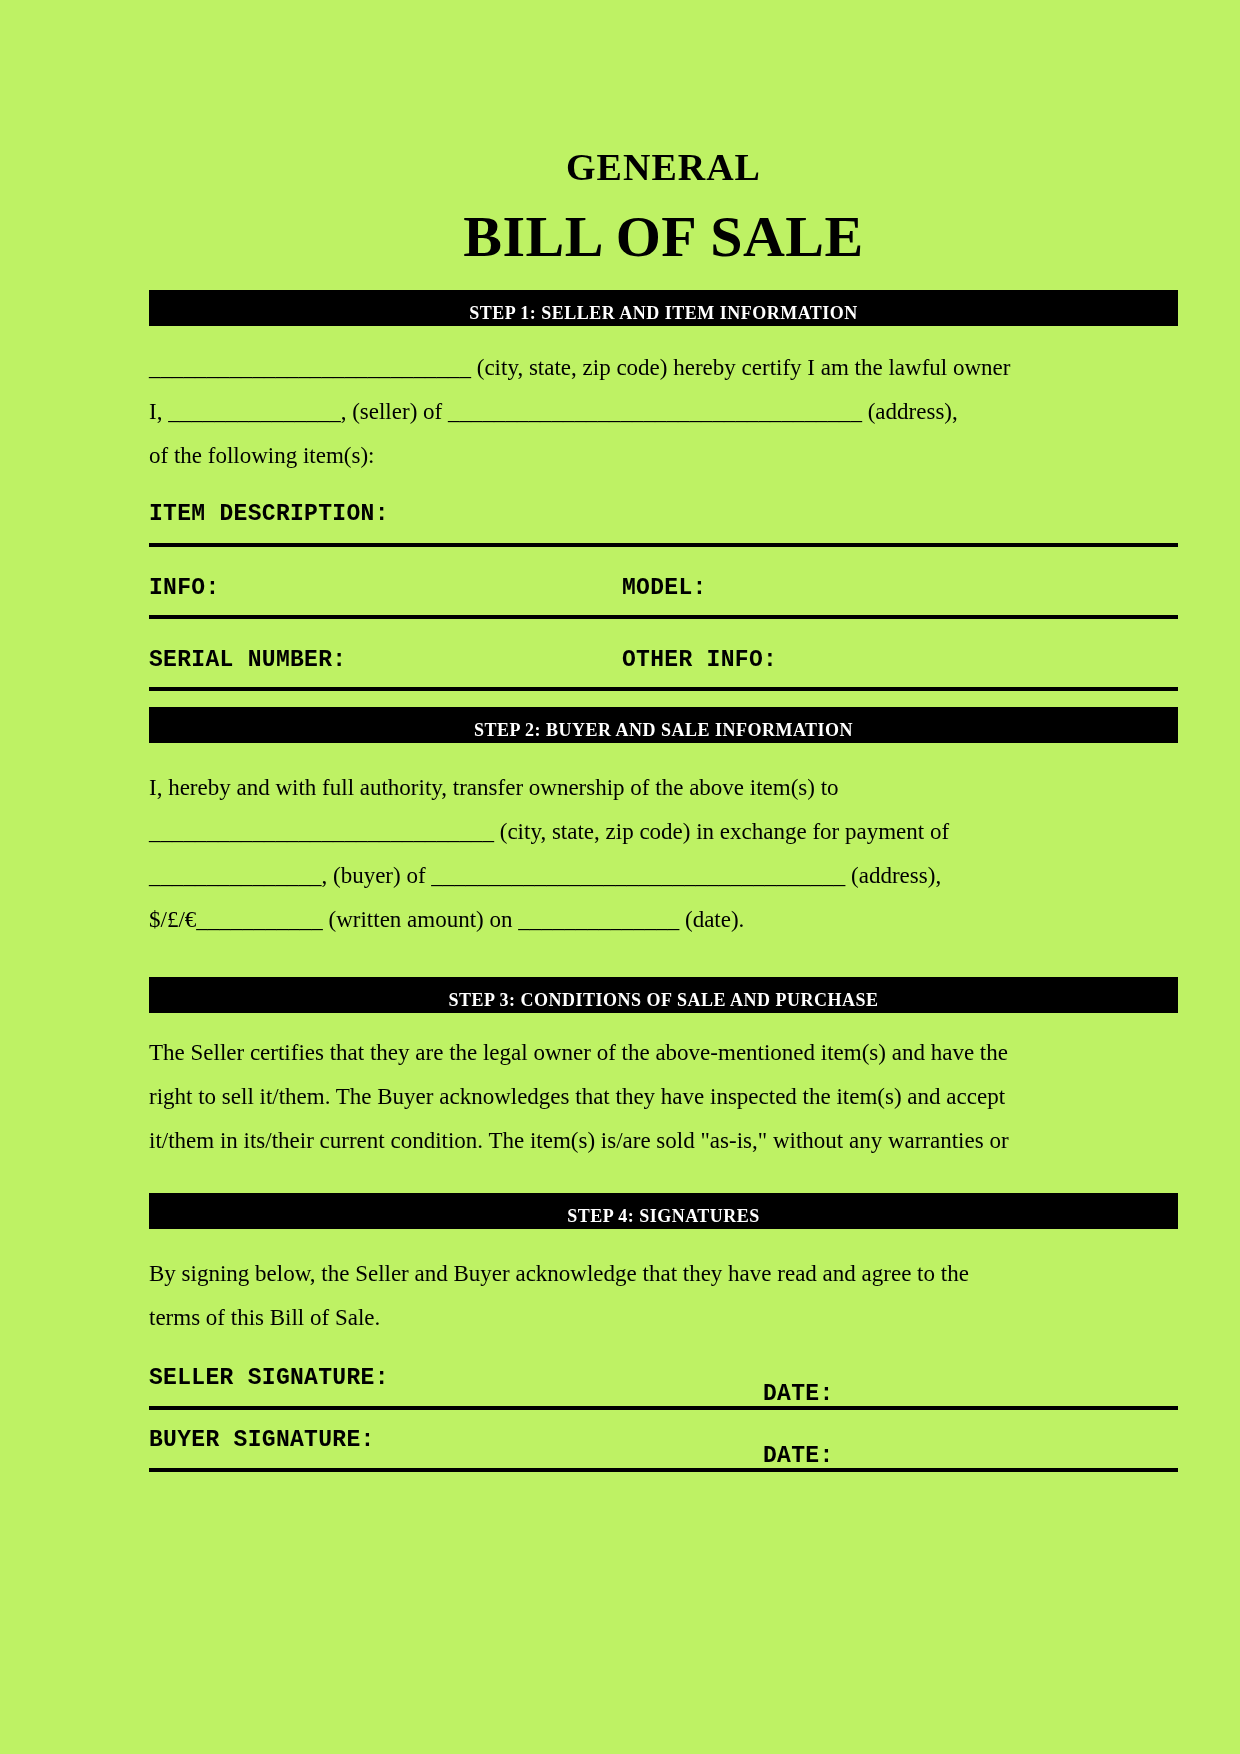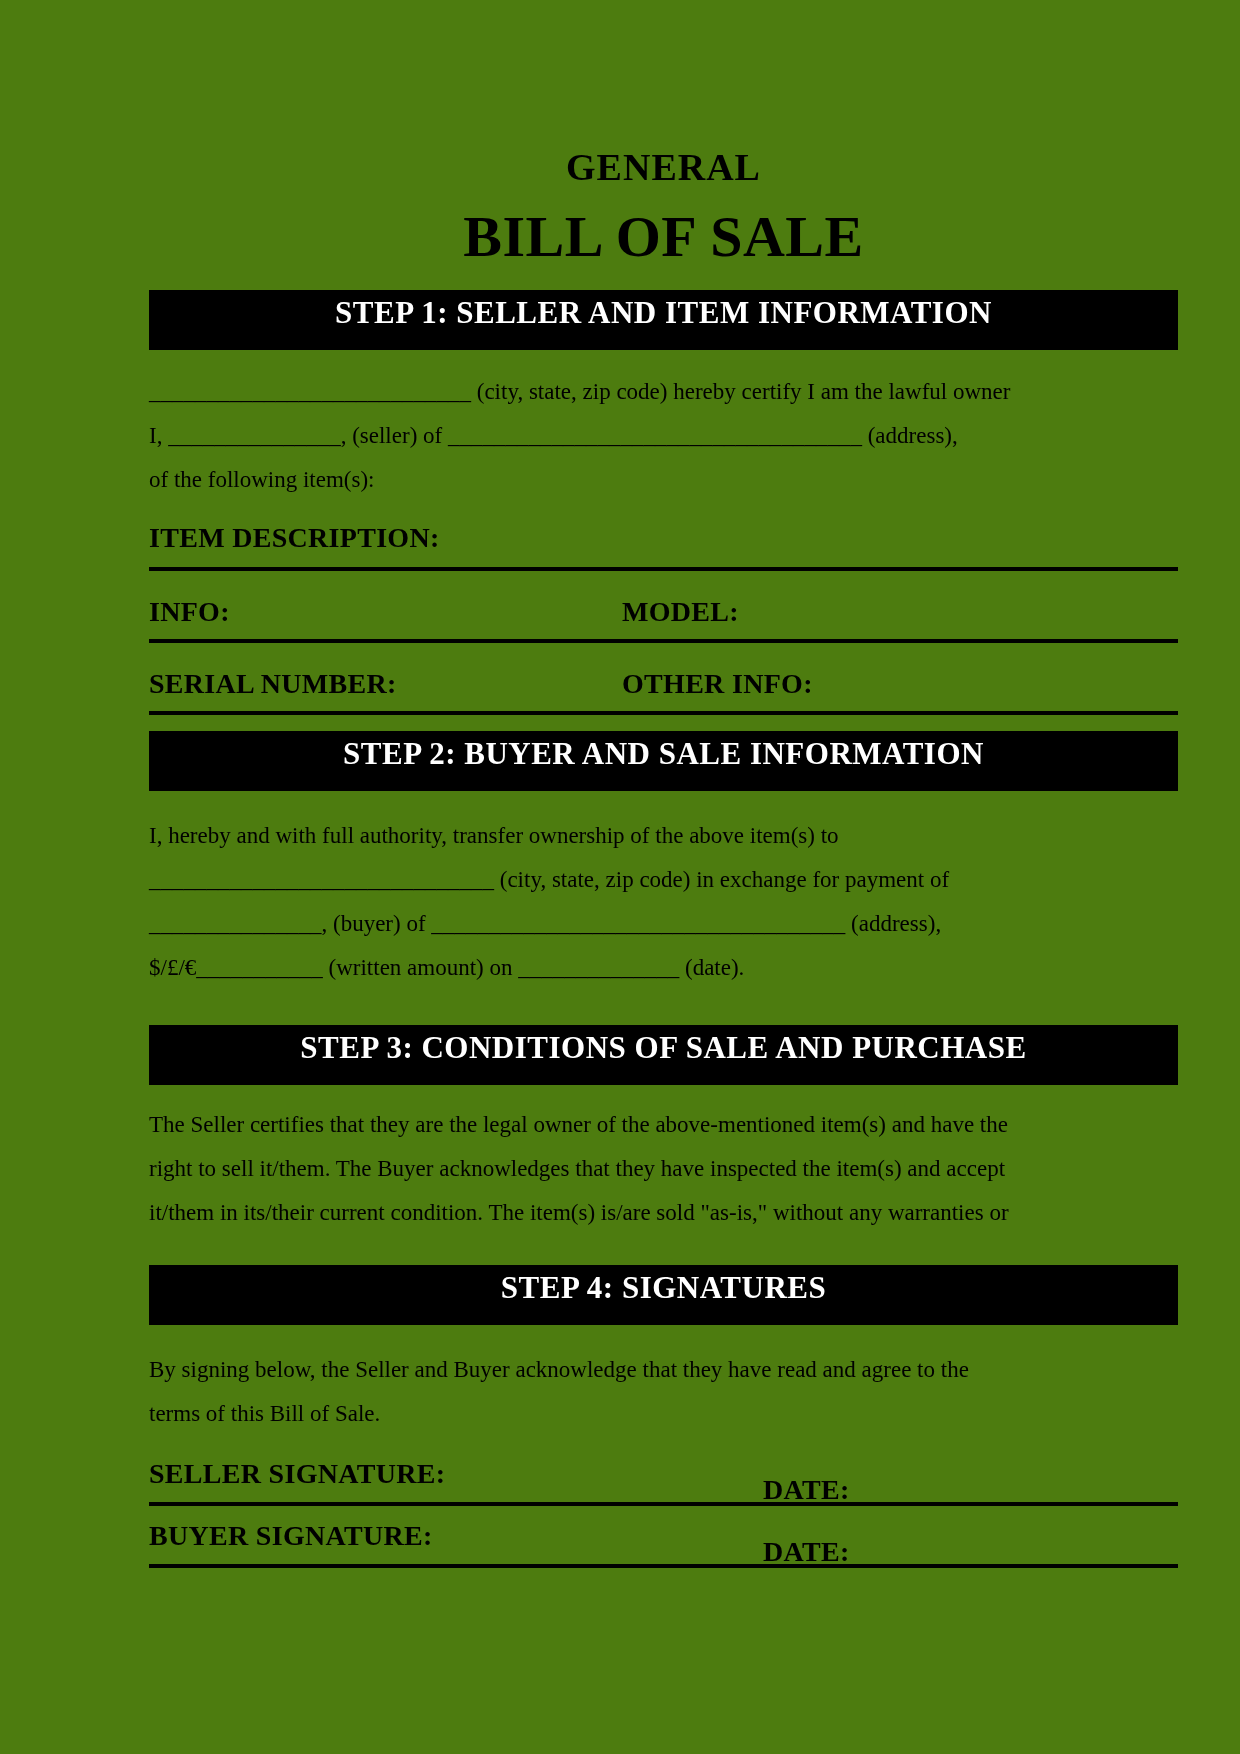--- a/index.html
+++ b/index.html
@@ -2,64 +2,65 @@
 <html><head>
 <meta charset="utf-8">
 <style>
   html, body { margin: 0; padding: 0; background: #ffffff; }
   .page {
     position: relative;
     width: 1240px;
     height: 1754px;
     box-sizing: border-box;
     padding: 148px 62px 0 149px;
-    background: #4d7c0f;
+    background: #bef264;
     color: #000000;
     font-family: "Liberation Serif", "DejaVu Serif", serif;
     overflow: hidden;
   }
   .kicker {
     text-align: center;
     font-weight: bold;
     font-size: 38px;
     line-height: 38px;
     letter-spacing: 1px;
   }
   .main-title {
     text-align: center;
     font-weight: bold;
     font-size: 58px;
     line-height: 58px;
     letter-spacing: 0.5px;
     margin: 22px 0 0 0;
   }
   .step-bar {
-    height: 60px;
+    height: 36px;
     line-height: 46px;
     background: #000000;
     color: #ffffff;
     text-align: center;
     font-weight: bold;
-    font-size: 31px;
+    font-size: 18px;
     letter-spacing: 0.5px;
   }
   .para .line {
     font-size: 23px;
     line-height: 44px;
     white-space: pre;
   }
   .row {
     position: relative;
     height: 44px;
     line-height: 44px;
   }
   .lbl {
     font-weight: bold;
-    font-size: 28px;
+    font-size: 23px;
     letter-spacing: 0.3px;
+    font-family: Liberation Mono, monospace;
   }
   .c-mid  { position: absolute; left: 473px; top: 0; }
   .c-date { position: absolute; left: 614px; top: 16px; }
   .rule { height: 4px; background: #000000; }
   .mt24 { margin-top: 24px; }
   .mt20 { margin-top: 20px; }
   .mt14 { margin-top: 14px; }
   .mt7  { margin-top: 7px; }
   .mt19 { margin-top: 19px; }
   .mt5  { margin-top: 5px; }

